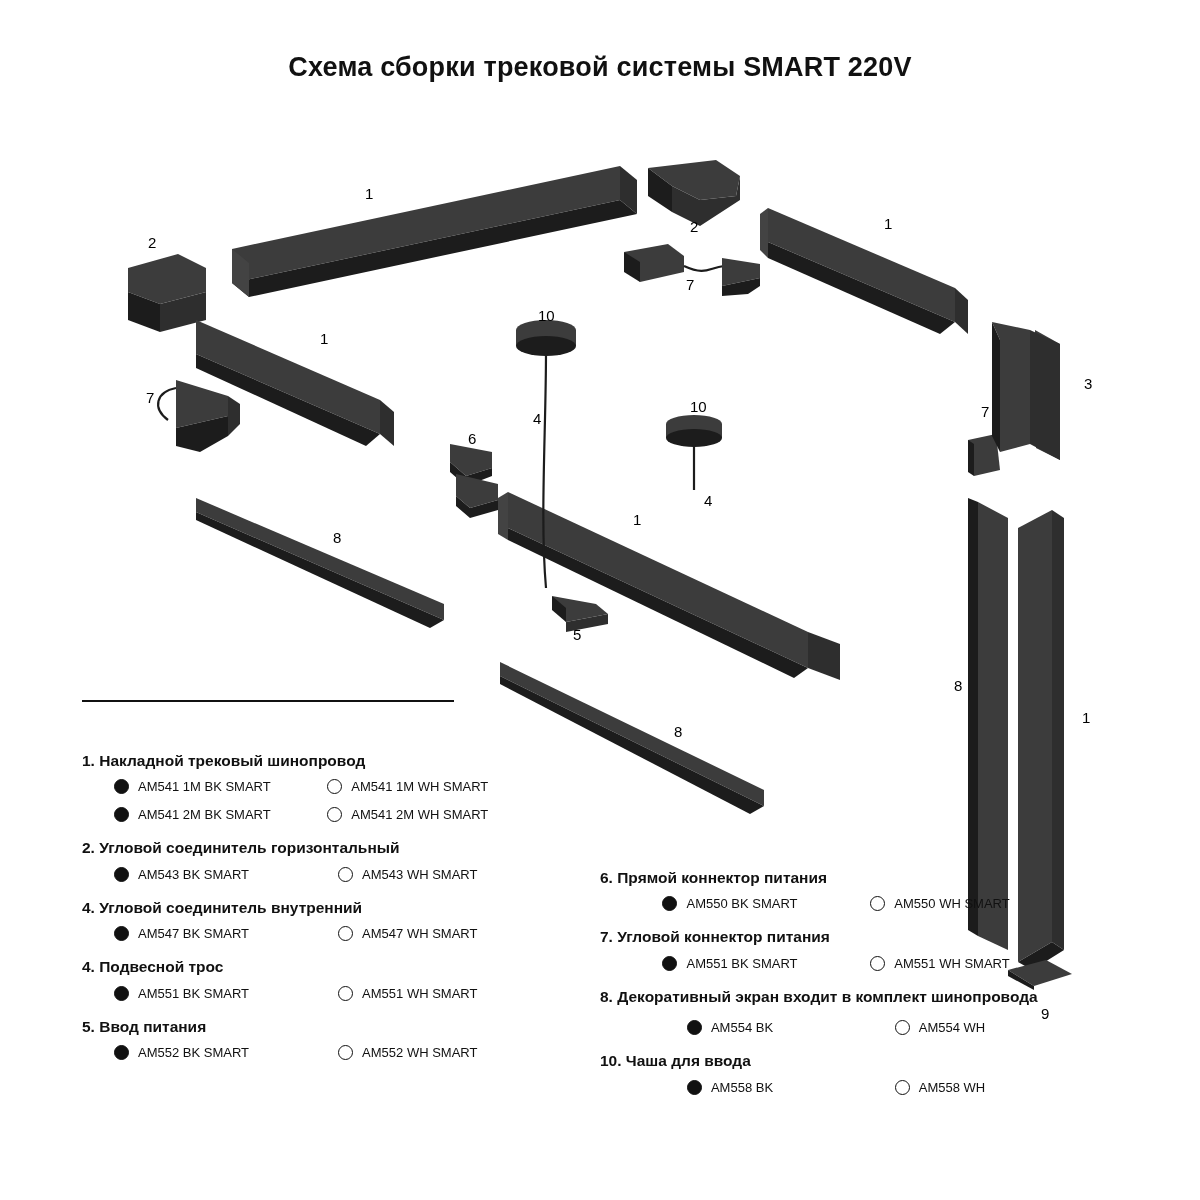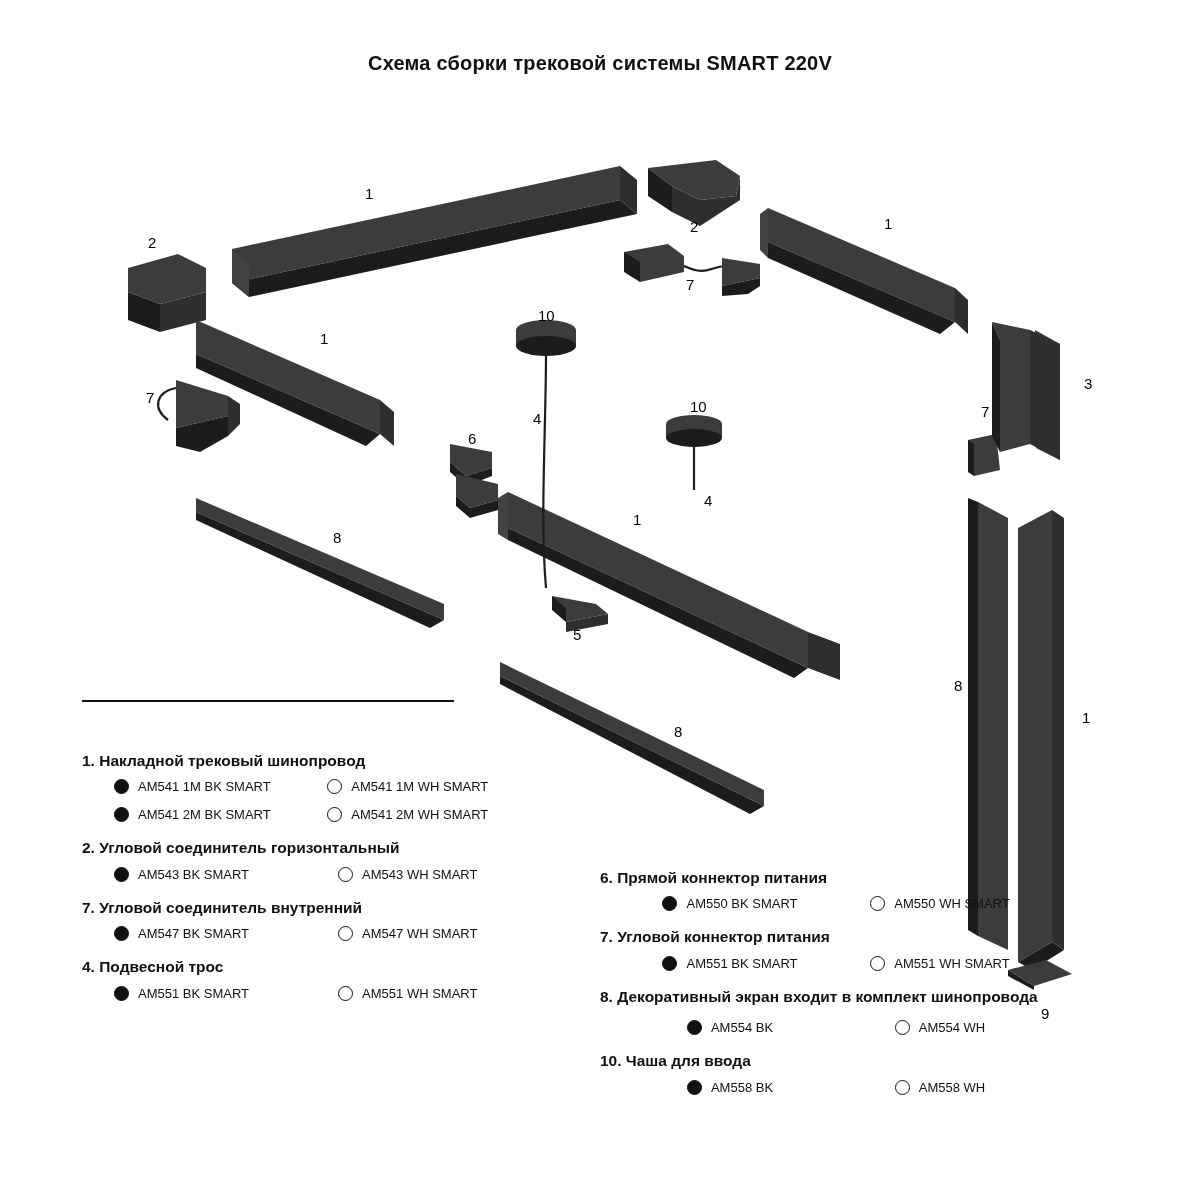--- a/index.html
+++ b/index.html
@@ -7,21 +7,21 @@
     width:1200px;height:1200px;
     background:#ffffff;
     font-family:"Liberation Sans", sans-serif;
     color:#111;
     position:relative;
     overflow:hidden;
   }
   .title{
     position:absolute;top:52px;left:0;width:1200px;
     text-align:center;
-    font-size:20px;font-weight:bold;
+    font-size:27px;font-weight:bold;
     letter-spacing:0.2px;
   }
   
   #diagram{position:absolute;top:0;left:0;width:1200px;height:1200px;pointer-events:none;}
   .lbl{
     position:absolute;
     font-size:15px;
     color:#000;
     font-family:"Liberation Sans", sans-serif;
   }
@@ -246,21 +246,21 @@
           <span class="dot black"></span>
           <span>AM543 BK SMART</span>
         </div>
         <div class="opt second">
           <span class="dot white"></span>
           <span>AM543 WH SMART</span>
         </div>
       </div>
     </div>
     <div class="blk">
-      <div class="item-title">7. Угловой соединитель внутренний</div>
+      <div class="item-title">4. Угловой соединитель внутренний</div>
       <div class="opts">
         <div class="opt first">
           <span class="dot black"></span>
           <span>AM547 BK SMART</span>
         </div>
         <div class="opt second">
           <span class="dot white"></span>
           <span>AM547 WH SMART</span>
         </div>
       </div>
@@ -268,20 +268,33 @@
     <div class="blk">
       <div class="item-title">4. Подвесной трос</div>
       <div class="opts">
         <div class="opt first">
           <span class="dot black"></span>
           <span>AM551 BK SMART</span>
         </div>
         <div class="opt second">
           <span class="dot white"></span>
           <span>AM551 WH SMART</span>
+        </div>
+      </div>
+    </div>
+    <div class="blk">
+      <div class="item-title">5. Ввод питания</div>
+      <div class="opts">
+        <div class="opt first">
+          <span class="dot black"></span>
+          <span>AM552 BK SMART</span>
+        </div>
+        <div class="opt second">
+          <span class="dot white"></span>
+          <span>AM552 WH SMART</span>
         </div>
       </div>
     </div>
   </div>
 <div class="legend2" id="legend-right">
     <div class="blk">
       <div class="item-title">6. Прямой коннектор питания</div>
       <div class="opts">
         <div class="opt first">
           <span class="dot black"></span>

